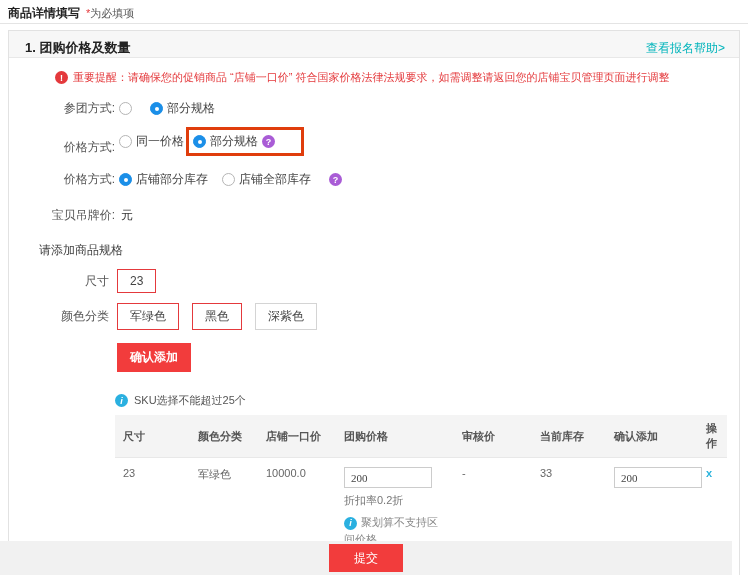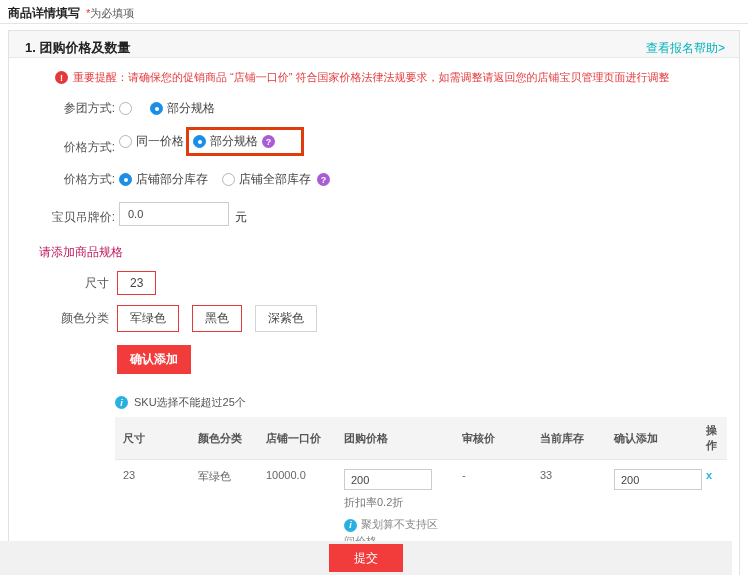--- a/index.html
+++ b/index.html
@@ -41,21 +41,21 @@
   .q-icon { width:13px; height:13px; border-radius:50%; background:#a95cd6; color:#fff;
     display:inline-flex; align-items:center; justify-content:center; font-size:9px; font-weight:bold;
     margin-left:4px; cursor:pointer; }
   .highlight-box { display:inline-flex; align-items:center; border:3px solid #e03d0c; padding:3px 26px 3px 4px; }
 
   .price-input { width:110px; height:24px; border:1px solid #ccc; padding:2px 8px; font-size:11px;
     color:#444; margin-left:4px; font-family:inherit; }
   .unit { margin-left:6px; color:#333; }
 
   
-  .spec-title { margin:18px 0 0 30px; color:#be185d; }
+  .spec-title { margin:18px 0 0 30px; color:#404040; }
   .spec-row { display:flex; align-items:center; margin-top:10px; }
   .spec-label { width:100px; text-align:right; color:#555; flex:0 0 100px; margin-right:8px; }
   .spec-box { border:1px solid #d4d4d4; background:#fff; padding:4px 12px; margin-right:13px;
     font-size:12px; color:#444; cursor:pointer; min-width:38px; text-align:center; }
   .spec-box.sel { border-color:#e4393c; }
   .confirm-btn { margin:13px 0 0 108px; background:#f23c3c; color:#fff; border:none;
     padding:6px 13px; font-size:12px; cursor:pointer; font-family:inherit;font-weight:bold; }
 
   
   .sku-note { margin:21px 0 0 106px; display:flex; align-items:center; font-size:11px; color:#555; }
@@ -64,21 +64,21 @@
     font-style:italic; margin-right:6px; flex:0 0 13px; }
 
   
   .sku-table { margin:7px 0 0 106px; width:612px; border-collapse:collapse; table-layout:fixed; }
   .sku-table th { background:#f4f4f4; font-size:11px; color:#555; text-align:left;
     padding:6px 8px; font-weight:bold; border-bottom:1px solid #e8e8e8; }
   .sku-table td { font-size:11px; color:#666; padding:9px 8px; vertical-align:top;
     border-bottom:1px solid #ececec; }
   .sku-table tr.body-row { background:#fff; }
   .cell-input { width:88px; height:21px; border:1px solid #ccc; padding:2px 6px; font-size:11px;
-    color:#444; font-family:Liberation Sans, sans-serif; }
+    color:#444; font-family:Liberation Serif, serif; }
   .discount-note { margin-top:5px; color:#777; }
   .cell-info { margin-top:6px; color:#888; line-height:1.5; }
   .cell-info .info-icon { margin-right:4px; }
   .del-x { color:#2bb3dc; font-weight:bold; cursor:pointer; font-size:11px; }
 
   
   .footer { position:absolute; left:0; right:16px; bottom:0; height:34px; background:#f1f1f1;
     display:flex; align-items:center; justify-content:center; z-index:5; }
   .submit-btn { width:74px; height:28px; background:#f23c3c; color:#fff; border:none;
     font-size:12px; cursor:pointer; font-family:inherit; }
@@ -136,31 +136,30 @@
         </span>
       </div>
 
       <div class="form-row">
         <span class="form-label">价格方式:</span>
         <span class="radio-group">
           <span class="radio-opt">
             <span class="radio sel"></span>
             <span>店铺部分库存</span>
           </span>
-          <span class="radio-opt" style="margin-right:2px">
+          <span class="radio-opt" style="margin-right:14px">
             <span class="radio"></span>
             <span>店铺全部库存</span>
           </span>
           <span class="q-icon">?</span>
         </span>
       </div>
 
       <div class="form-row" style="margin-top:14px">
         <span class="form-label">宝贝吊牌价:</span>
-        <input class="price-input" type="text" value="0.0" style="">
         <span class="unit">元</span>
       </div>
 
       <div class="spec-title">请添加商品规格</div>
 
       <div class="spec-row">
         <span class="spec-label">尺寸</span>
         <span class="spec-box sel">23</span>
       </div>
 

